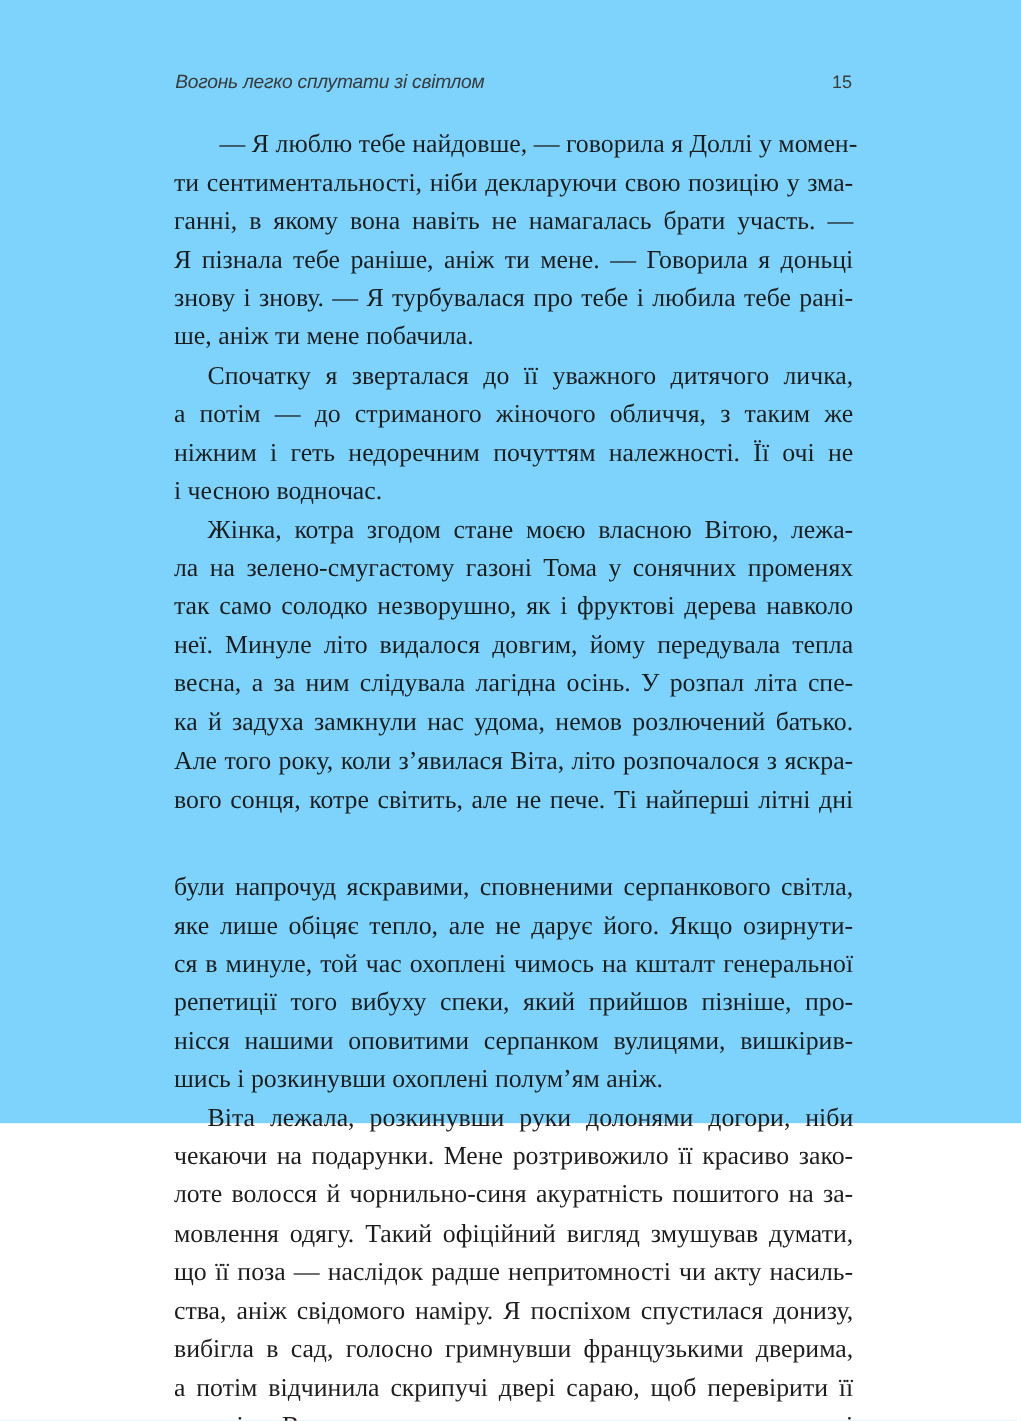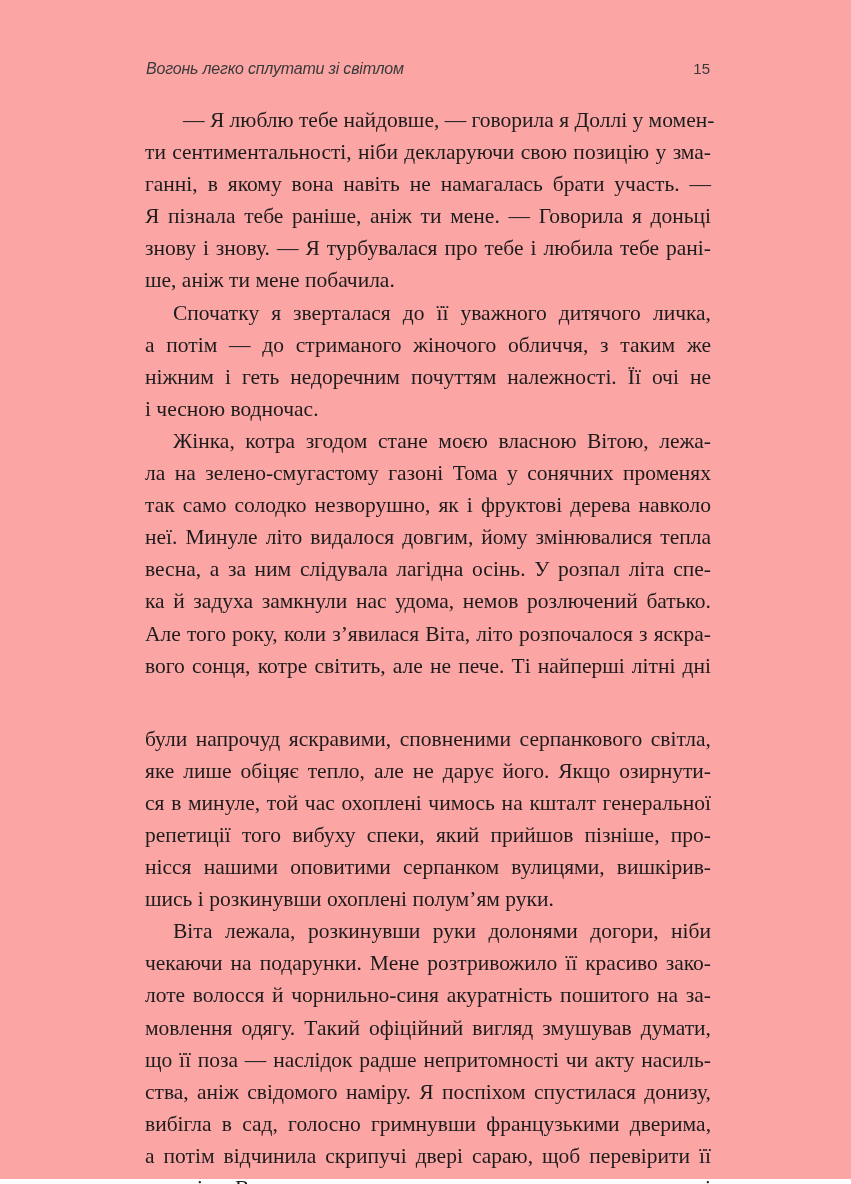--- a/index.html
+++ b/index.html
@@ -3,22 +3,22 @@
 <meta charset="utf-8">
 <style>
   html, body { margin: 0; padding: 0; }
   body {
     width: 851px; height: 1184px;
     background: #ffffff;
     position: relative;
     overflow: hidden;
   }
   .page {
-    position: absolute; left: 0; top: 0; width: 851px; height: 1179px;
-    background: #fca5a5;
+    position: absolute; left: 0; top: 0; width: 851px; height: 936px;
+    background: #7dd3fc;
   }
   .running-head {
     position: absolute; left: 146px; top: 59px; width: 564px;
     font-family: "Liberation Sans", sans-serif;
     font-style: italic;
     font-size: 16px;
     color: #3a3a3a;
     letter-spacing: -0.2px;
     line-height: 20px;
   }
@@ -59,31 +59,31 @@
       <span class="line" style="display: block;"><span style="white-space: nowrap; word-spacing: 0px;">Я пізнала тебе раніше, аніж ти мене. — Говорила я доньці</span></span>
       <span class="line" style="display: block;"><span style="white-space: nowrap; word-spacing: 0px;">знову і знову. — Я турбувалася про тебе і любила тебе рані-</span></span>
       <span class="line last">ше, аніж ти мене побачила.</span>
       <span class="line indent" style="display: block;"><span style="white-space: nowrap; word-spacing: 0px;">Спочатку я зверталася до її уважного дитячого личка,</span></span>
       <span class="line" style="display: block;"><span style="white-space: nowrap; word-spacing: 0px;">а потім — до стриманого жіночого обличчя, з таким же</span></span>
       <span class="line" style="display: block;"><span style="white-space: nowrap; word-spacing: 0px;">ніжним і геть недоречним почуттям належності. Її очі не</span></span>
       <span class="line last">і чесною водночас.</span>
       <span class="line indent" style="display: block;"><span style="white-space: nowrap; word-spacing: 0px;">Жінка, котра згодом стане моєю власною Вітою, лежа-</span></span>
       <span class="line" style="display: block;"><span style="white-space: nowrap; word-spacing: 0px;">ла на зелено-смугастому газоні Тома у сонячних променях</span></span>
       <span class="line" style="display: block;"><span style="white-space: nowrap; word-spacing: 0px;">так само солодко незворушно, як і фруктові дерева навколо</span></span>
-      <span class="line" style="display: block;"><span style="white-space: nowrap; word-spacing: 0px;">неї. Минуле літо видалося довгим, йому змінювалися тепла</span></span>
+      <span class="line" style="display: block;"><span style="white-space: nowrap; word-spacing: 0px;">неї. Минуле літо видалося довгим, йому передувала тепла</span></span>
       <span class="line" style="display: block;"><span style="white-space: nowrap; word-spacing: 0px;">весна, а за ним слідувала лагідна осінь. У розпал літа спе-</span></span>
       <span class="line" style="display: block;"><span style="white-space: nowrap; word-spacing: 0px;">ка й задуха замкнули нас удома, немов розлючений батько.</span></span>
       <span class="line" style="display: block;"><span style="white-space: nowrap; word-spacing: 0px;">Але того року, коли з’явилася Віта, літо розпочалося з яскра-</span></span>
       <span class="line" style="display: block;"><span style="white-space: nowrap; word-spacing: 0px;">вого сонця, котре світить, але не пече. Ті найперші літні дні</span></span>
       <span class="line" style="display: block; margin-top: 41px;"><span style="white-space: nowrap; word-spacing: 0px;">були напрочуд яскравими, сповненими серпанкового світла,</span></span>
       <span class="line" style="display: block;"><span style="white-space: nowrap; word-spacing: 0px;">яке лише обіцяє тепло, але не дарує його. Якщо озирнути-</span></span>
       <span class="line" style="display: block;"><span style="white-space: nowrap; word-spacing: 0px;">ся в минуле, той час охоплені чимось на кшталт генеральної</span></span>
       <span class="line" style="display: block;"><span style="white-space: nowrap; word-spacing: 0px;">репетиції того вибуху спеки, який прийшов пізніше, про-</span></span>
       <span class="line" style="display: block;"><span style="white-space: nowrap; word-spacing: 0px;">нісся нашими оповитими серпанком вулицями, вишкірив-</span></span>
-      <span class="line last">шись і розкинувши охоплені полум’ям руки.</span>
+      <span class="line last">шись і розкинувши охоплені полум’ям аніж.</span>
       <span class="line indent" style="display: block;"><span style="white-space: nowrap; word-spacing: 0px;">Віта лежала, розкинувши руки долонями догори, ніби</span></span>
       <span class="line" style="display: block;"><span style="white-space: nowrap; word-spacing: 0px;">чекаючи на подарунки. Мене розтривожило її красиво зако-</span></span>
       <span class="line" style="display: block;"><span style="white-space: nowrap; word-spacing: 0px;">лоте волосся й чорнильно-синя акуратність пошитого на за-</span></span>
       <span class="line" style="display: block;"><span style="white-space: nowrap; word-spacing: 0px;">мовлення одягу. Такий офіційний вигляд змушував думати,</span></span>
       <span class="line" style="display: block;"><span style="white-space: nowrap; word-spacing: 0px;">що її поза — наслідок радше непритомності чи акту насиль-</span></span>
       <span class="line" style="display: block;"><span style="white-space: nowrap; word-spacing: 0px;">ства, аніж свідомого наміру. Я поспіхом спустилася донизу,</span></span>
       <span class="line" style="display: block;"><span style="white-space: nowrap; word-spacing: 0px;">вибігла в сад, голосно гримнувши французькими дверима,</span></span>
       <span class="line" style="display: block;"><span style="white-space: nowrap; word-spacing: 0px;">а потім відчинила скрипучі двері сараю, щоб перевірити її</span></span>
       <span class="line" style="display: block;"><span style="white-space: nowrap; word-spacing: 0px;">реакцію. Вона повернула до мене голову, розплющила очі</span></span>
     </div>

